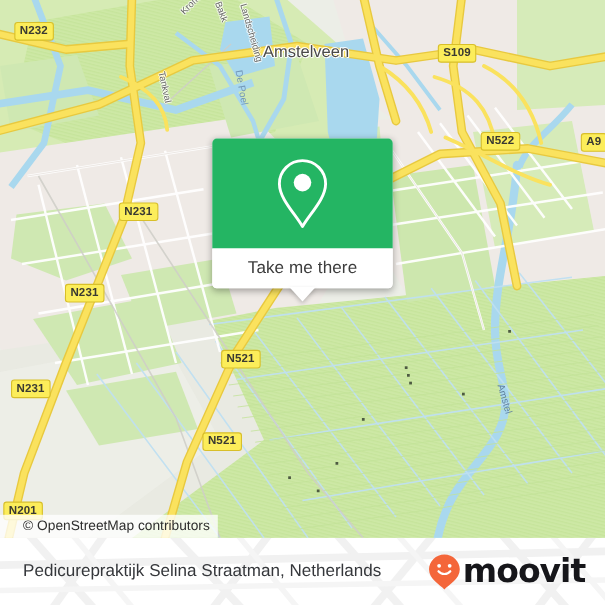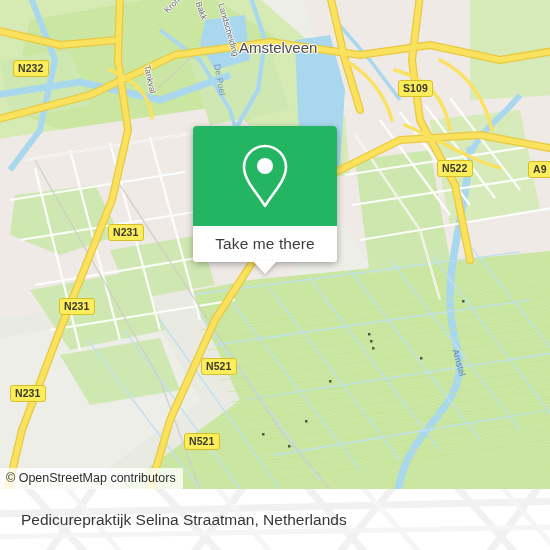--- a/index.html
+++ b/index.html
@@ -46,21 +46,20 @@
     border: 1.3px solid #d8bf2a;
     border-radius: 3px;
     color: #3a3a32;
     font-size: 10.5px;
     font-weight: bold;
     line-height: 13px;
     padding: 1px 4px 1px 4px;
     letter-spacing: 0.1px;
     white-space: nowrap;
     font-family: "Liberation Sans", sans-serif;
-    margin-top: 40px;
   }
 
   
   .place-label {
     position: absolute;
     color: #4a4a48;
     font-size: 15px;
     white-space: nowrap;
     text-shadow:
        1px 0 0 rgba(255,255,255,0.9), -1px 0 0 rgba(255,255,255,0.9),
@@ -84,21 +83,21 @@
     font-size: 9px;
     white-space: nowrap;
     font-family: "Liberation Sans", sans-serif;
   }
 
   
   .popup {
     position: absolute;
     left: 193px;
     top: 126px;
-    width: 144px;
+    width: 164px;
     height: 136px;
     border-radius: 4px;
     background: #ffffff;
     box-shadow: 0 2px 7px rgba(0,0,0,0.33);
     overflow: visible;
   }
   .popup-head {
     height: 100px;
     border-radius: 4px 4px 0 0;
     background: #24b563;
@@ -138,21 +137,21 @@
 
   
   .attribution {
     position: absolute;
     left: 0;
     bottom: 0;
     background: rgba(255,255,255,0.78);
     color: #2e2e2e;
     font-size: 12.5px;
     line-height: 17px;
-    padding: 2px 7px 2px 6px;
+    padding: 2px 7px 2px 21px;
     font-family: "Liberation Sans", sans-serif;
     white-space: nowrap;
   }
 
   
   .footer {
     position: absolute;
     left: 0;
     top: 489px;
     width: 550px;
@@ -418,15 +417,24 @@
         <path d="M -10 48 L 560 38"></path>
         <path d="M 60 -10 L 130 75"></path>
         <path d="M 210 -10 L 280 75"></path>
         <path d="M 355 -10 L 430 75"></path>
         <path d="M 495 -10 L 560 65"></path>
       </g>
     </svg>
 
     <div class="footer-title">Pedicurepraktijk Selina Straatman, Netherlands</div>
 
+    <div class="brand">
+      <svg class="brand-mark" width="30" height="34" viewBox="0 0 30 34">
+        <path d="M15 1 C 7.3 1, 1 7.2, 1 14.6 C 1 23.8, 11 28.5, 15 33 C 19 28.5, 29 23.8, 29 14.6 C 29 7.2, 22.7 1, 15 1 Z" fill="#f4663a"></path>
+        <circle cx="10.2" cy="11.4" r="1.7" fill="#ffffff"></circle>
+        <circle cx="19.8" cy="11.4" r="1.7" fill="#ffffff"></circle>
+        <path d="M 9.6 16.3 C 12.2 19.6, 17.8 19.6, 20.4 16.3" stroke="#ffffff" stroke-width="1.9" fill="none" stroke-linecap="round"></path>
+      </svg>
+      <span class="brand-word">moovit</span>
+    </div>
   </div>
 
 </div>
 
 </body></html>

